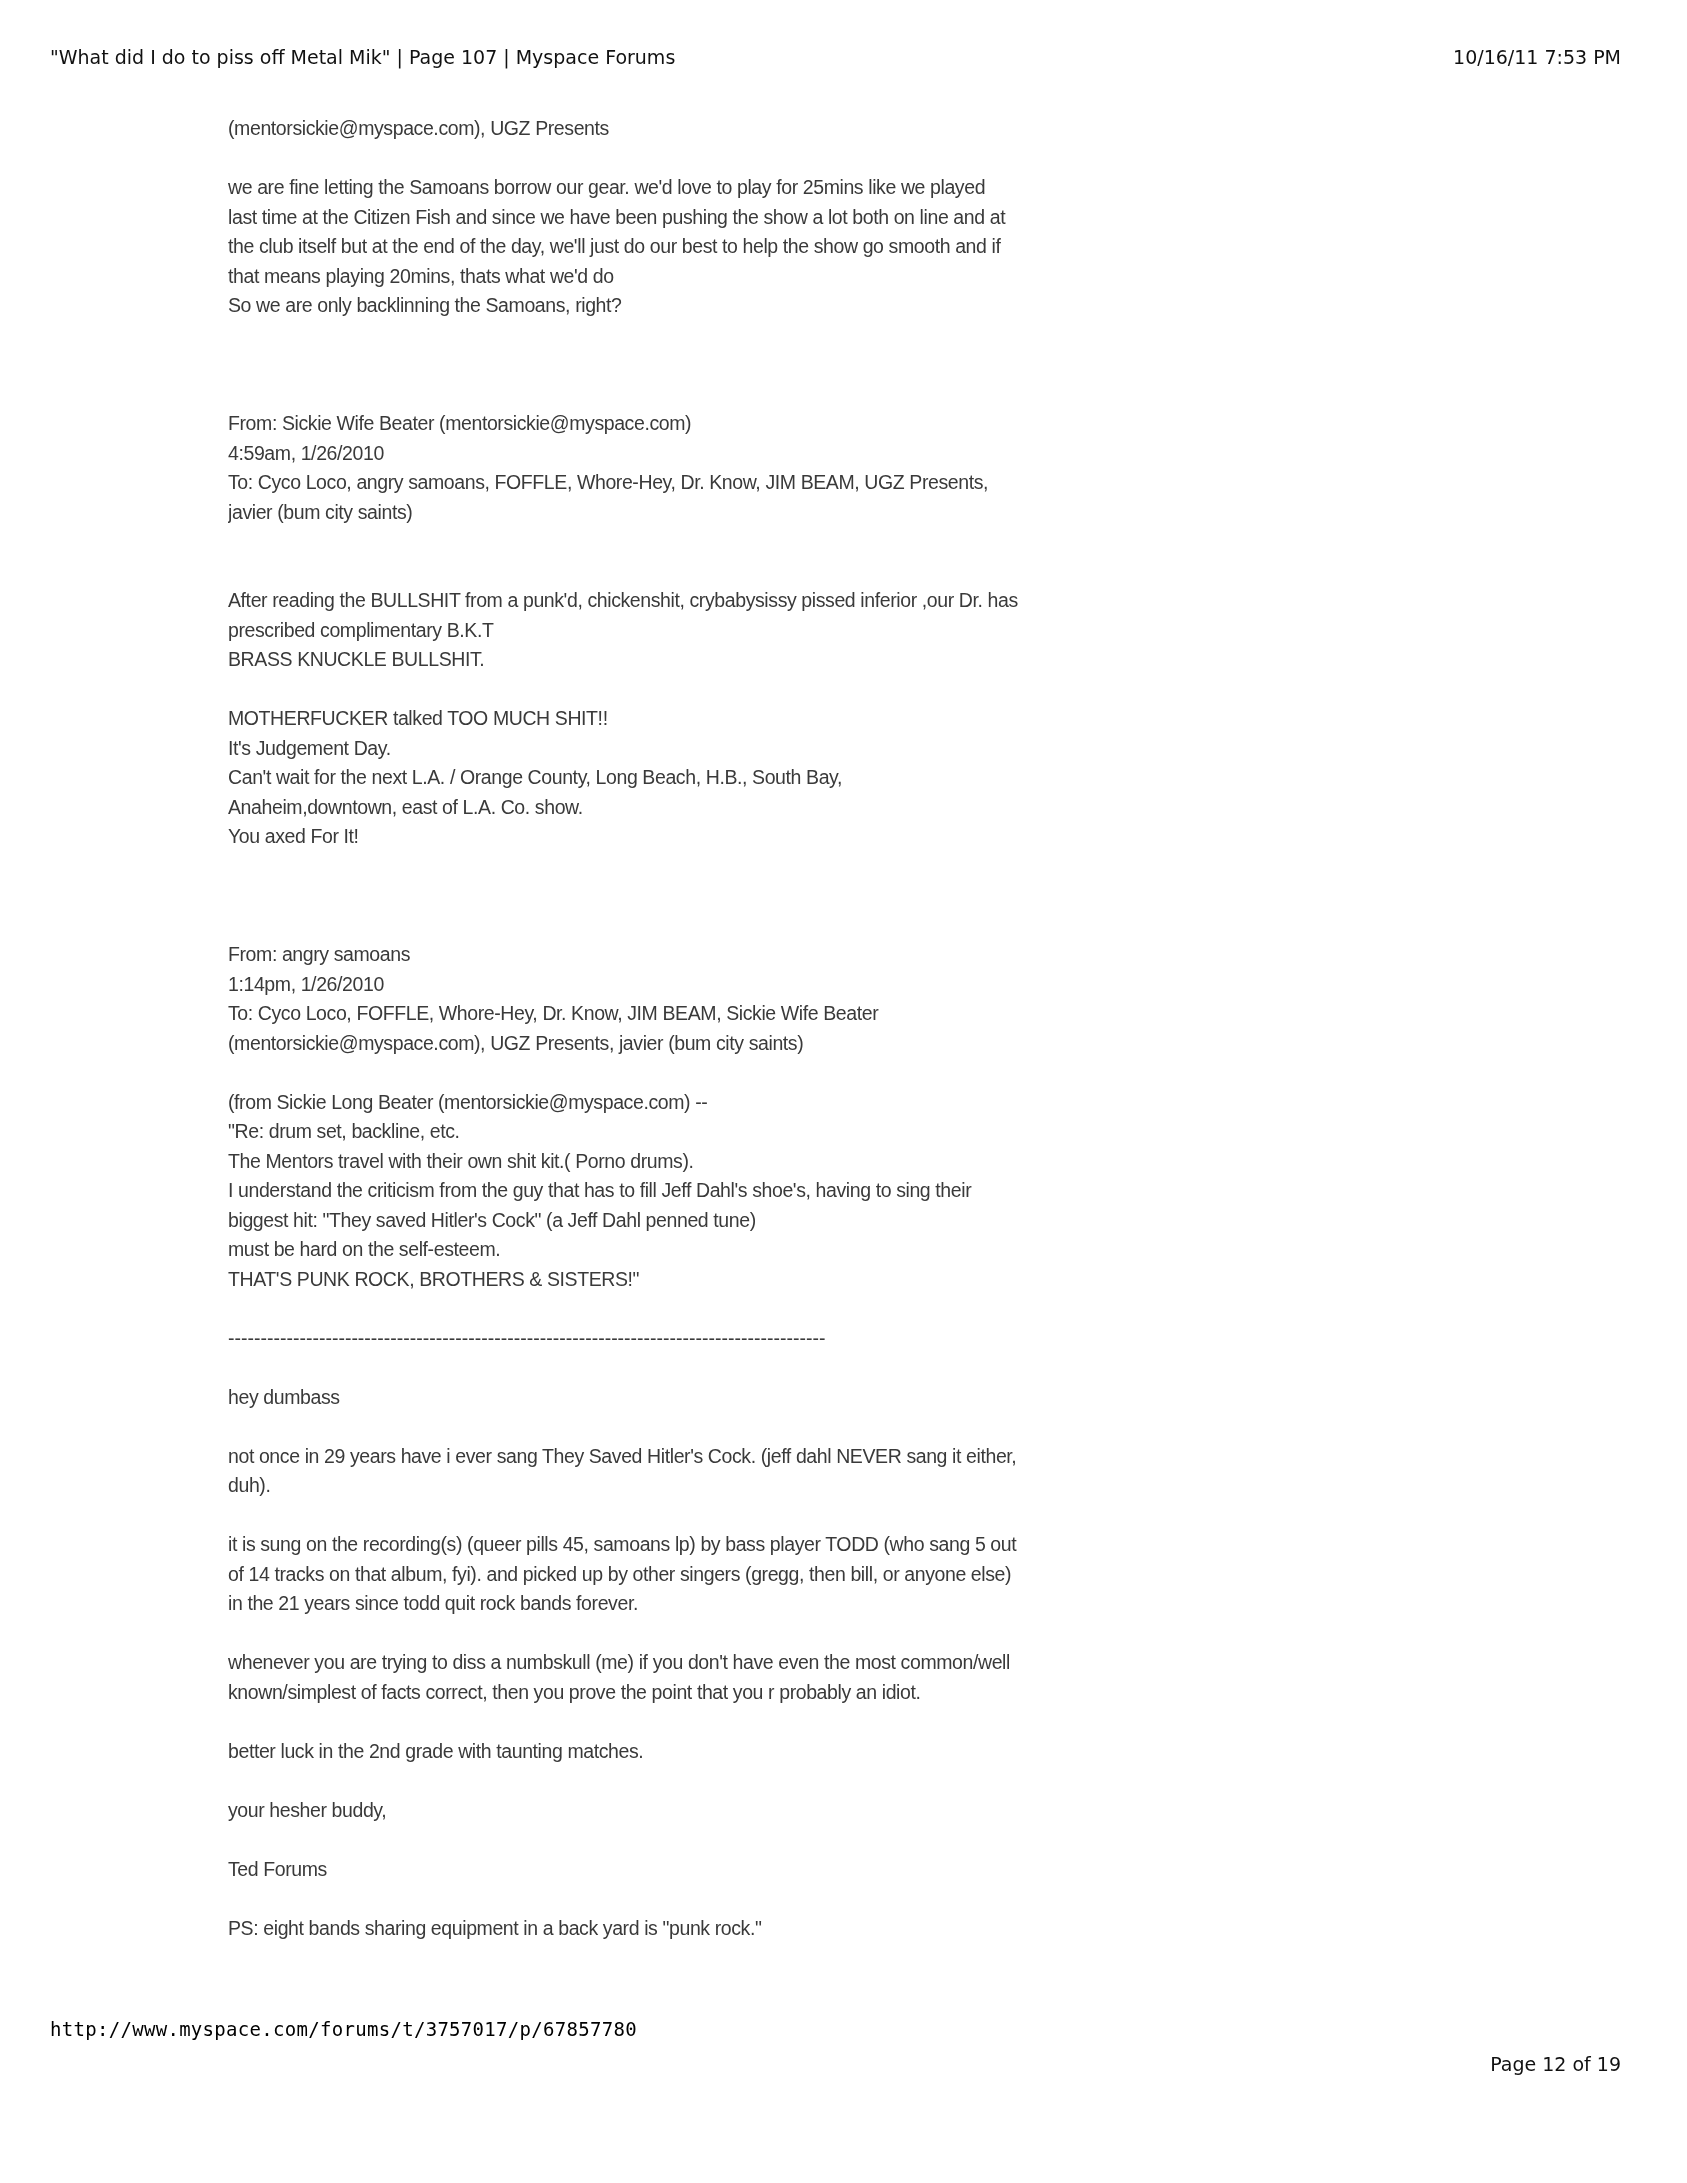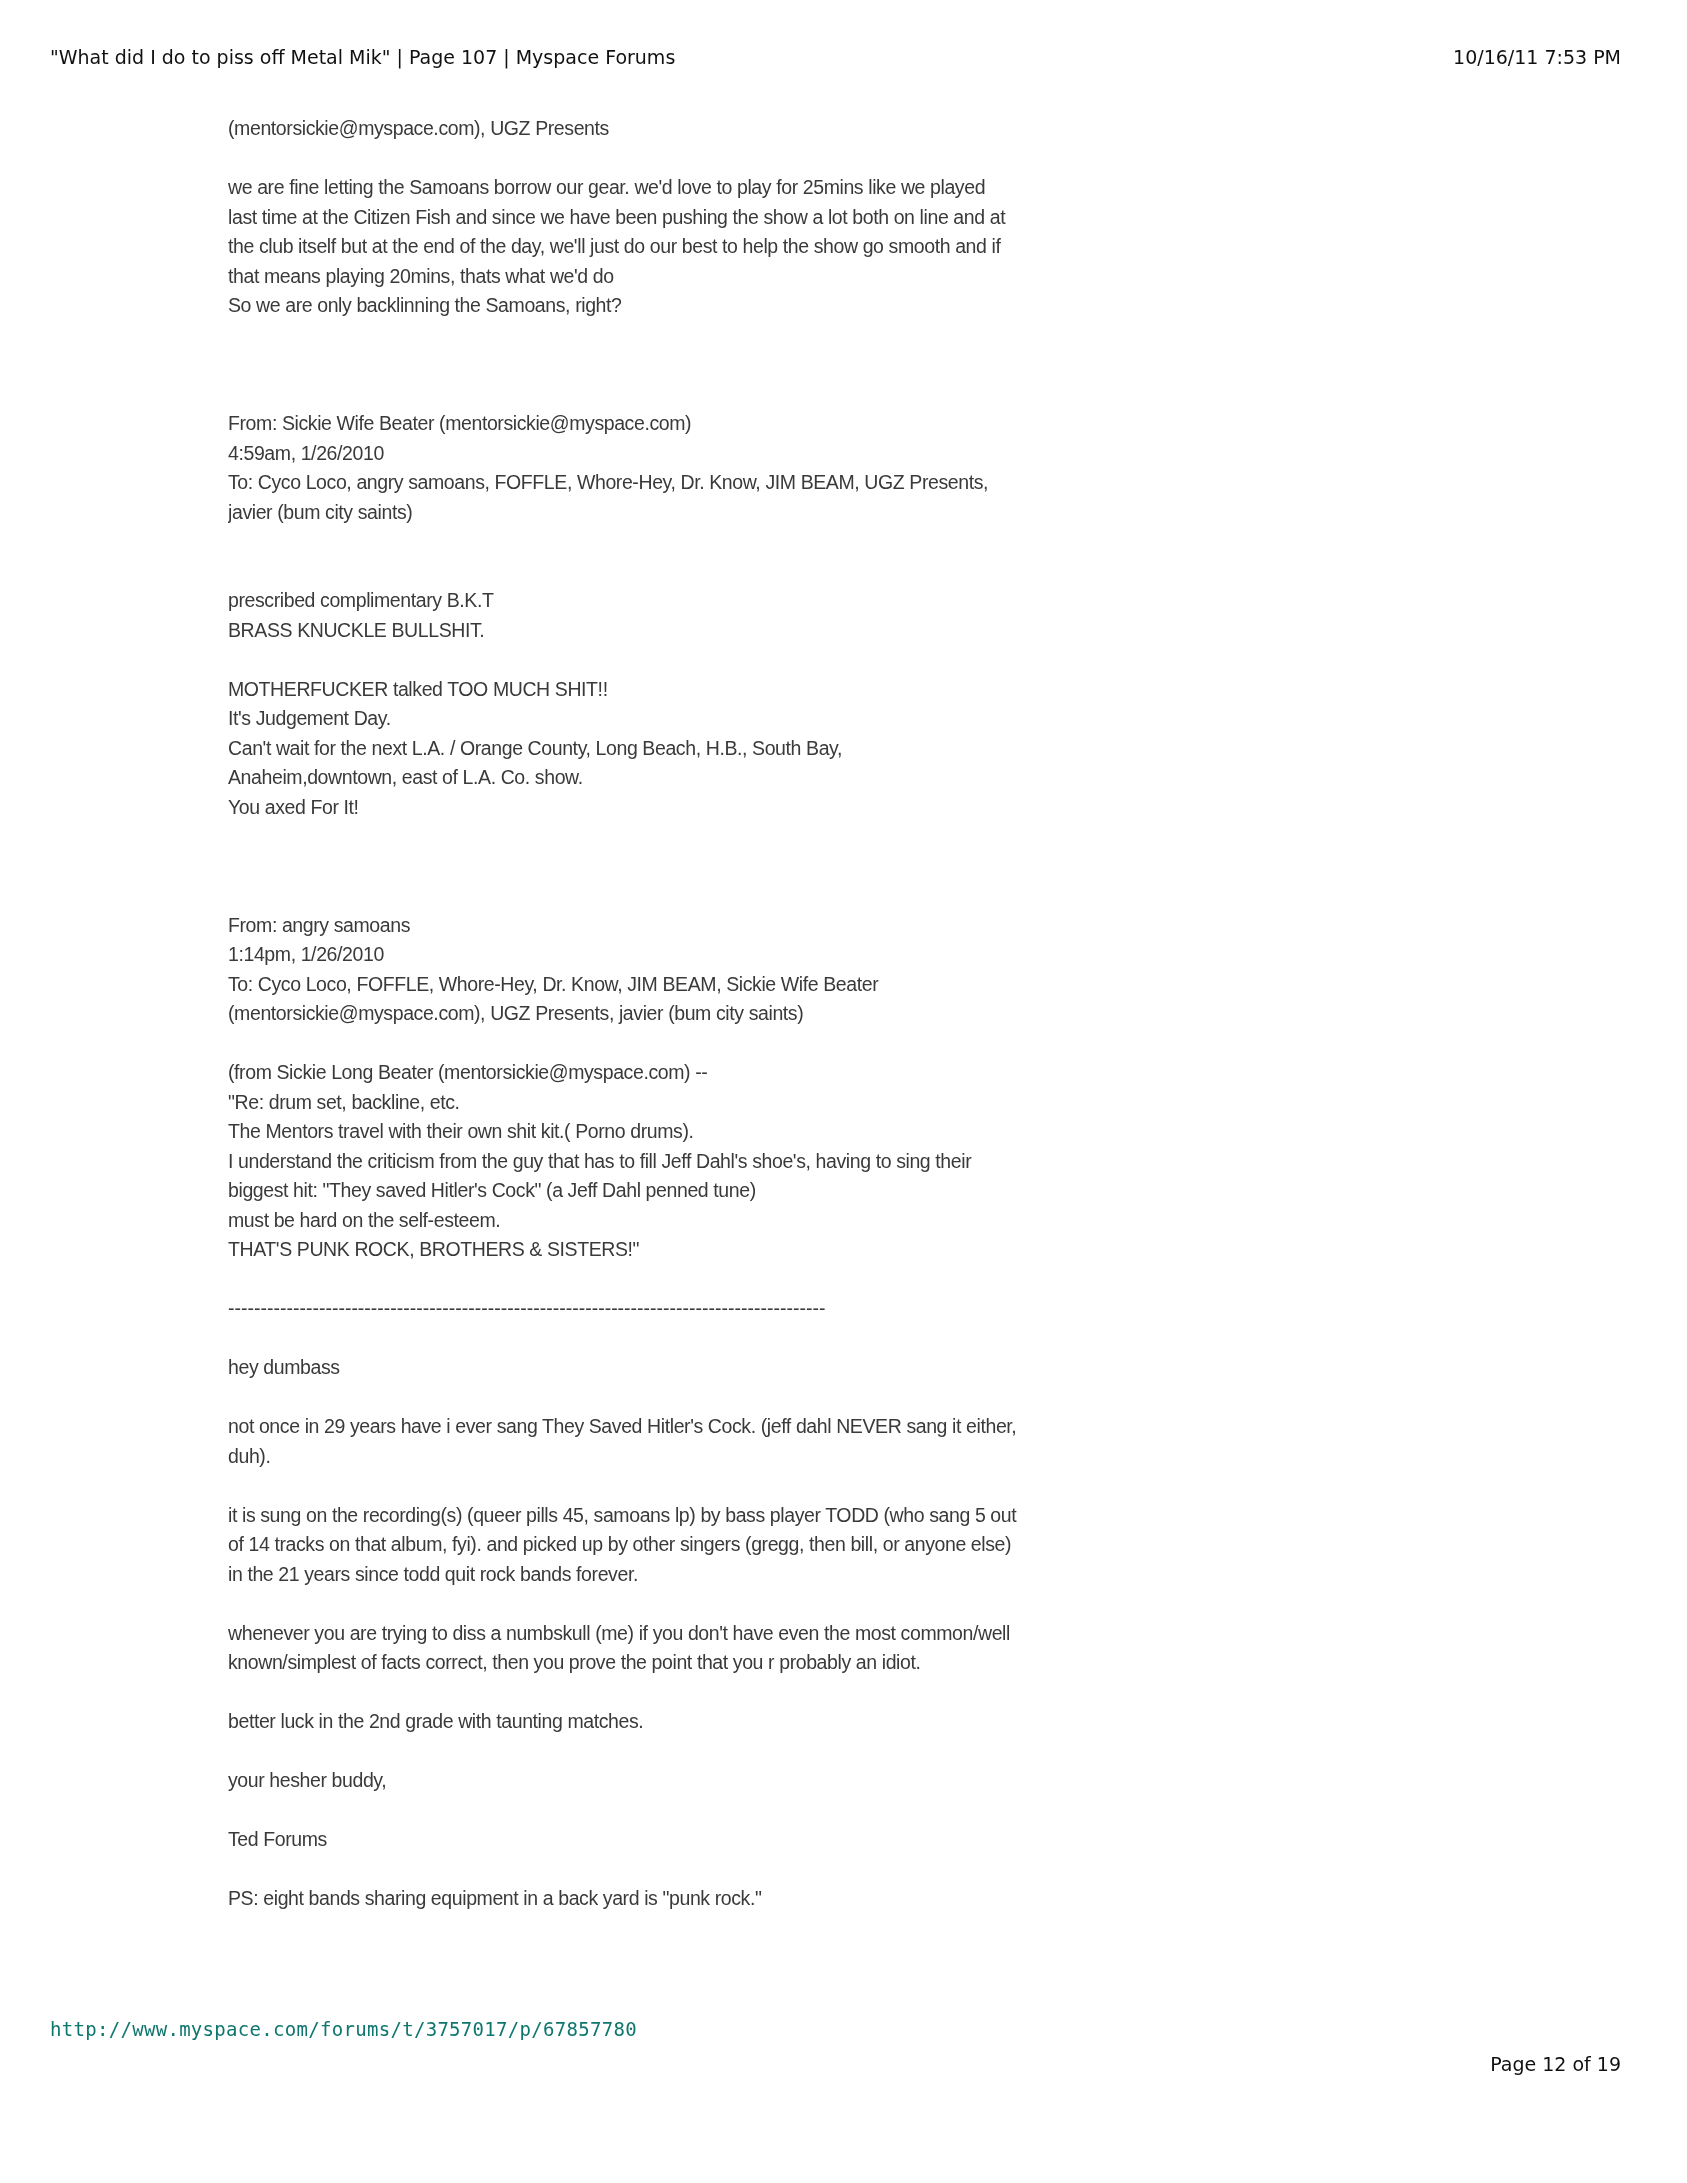--- a/index.html
+++ b/index.html
@@ -47,20 +47,21 @@
     <div class="line">So we are only backlinning the Samoans, right?</div>
     <div class="line"></div>
     <div class="line"></div>
     <div class="line"></div>
     <div class="line">From: Sickie Wife Beater (mentorsickie@myspace.com)</div>
     <div class="line">4:59am, 1/26/2010</div>
     <div class="line">To: Cyco Loco, angry samoans, FOFFLE, Whore-Hey, Dr. Know, JIM BEAM, UGZ Presents,</div>
     <div class="line">javier (bum city saints)</div>
     <div class="line"></div>
     <div class="line"></div>
+    <div class="line">After reading the BULLSHIT from a punk'd, chickenshit, crybabysissy pissed inferior ,our Dr. has</div>
     <div class="line">prescribed complimentary B.K.T</div>
     <div class="line">BRASS KNUCKLE BULLSHIT.</div>
     <div class="line"></div>
     <div class="line">MOTHERFUCKER talked TOO MUCH SHIT!!</div>
     <div class="line">It's Judgement Day.</div>
     <div class="line">Can't wait for the next L.A. / Orange County, Long Beach, H.B., South Bay,</div>
     <div class="line">Anaheim,downtown, east of L.A. Co. show.</div>
     <div class="line">You axed For It!</div>
     <div class="line"></div>
     <div class="line"></div>
@@ -96,15 +97,15 @@
     <div class="line"></div>
     <div class="line">your hesher buddy,</div>
     <div class="line"></div>
     <div class="line">Ted Forums</div>
     <div class="line"></div>
     <div class="line">PS: eight bands sharing equipment in a back yard is "punk rock."</div>
     <div class="line"></div>
     <div class="line"></div>
   </div>
 
-<a class="ftr ftr-url" style="text-decoration:none;color:#0f766e;">http://www.myspace.com/forums/t/3757017/p/67857780</a>
+<a class="ftr ftr-url" style="text-decoration:none;color:#000000;">http://www.myspace.com/forums/t/3757017/p/67857780</a>
 <div class="ftr ftr-page">Page 12 of 19</div>
 
 
 </body></html>

